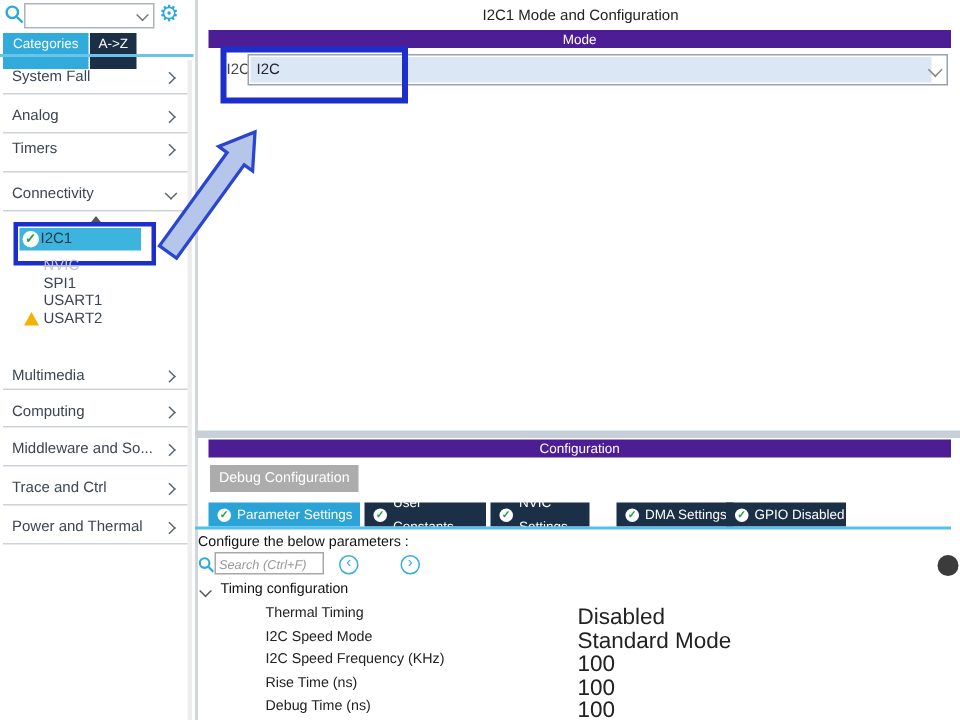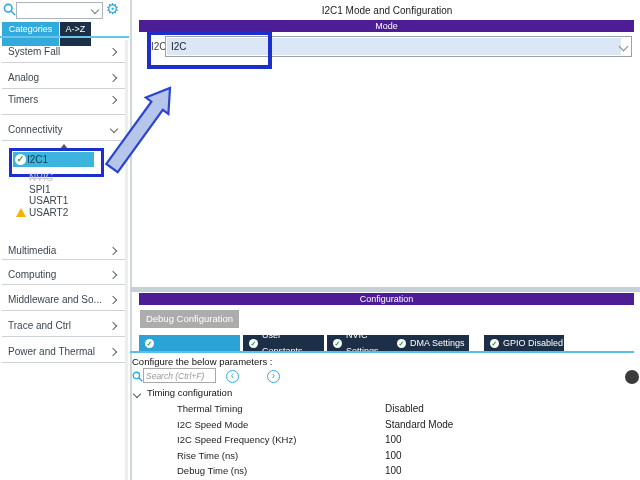--- a/index.html
+++ b/index.html
@@ -58,21 +58,21 @@
       border:1px solid #a8a8a8;font-size:8.5px;font-style:italic;color:#333;padding:0 2px;
       font-family:"Liberation Sans",sans-serif;}
   .search-input::placeholder{color:#999;}
   .circ-btn{width:13px;height:13px;border-radius:50%;border:1.4px solid #36abdd;box-sizing:border-box;
       color:#36abdd;font-size:10px;line-height:10px;text-align:center;cursor:pointer;top:370px;}
   .moon{left:625px;top:370px;width:14px;height:14px;border-radius:50%;background:#3b3b3b;cursor:pointer;}
   .grp-chev{left:134px;top:391px;width:5px;height:5px;border-right:1.4px solid #555;
       border-bottom:1.4px solid #555;transform:rotate(45deg);cursor:pointer;}
   .grp-label{left:147px;top:387px;font-size:9.5px;color:#111;}
   .p-name{left:177px;font-size:9.5px;color:#222;}
-  .p-val{left:385px;font-size:10px;color:#222;cursor:pointer;text-align:center;}
+  .p-val{left:385px;font-size:15px;color:#222;cursor:pointer;text-align:center;}
   .faint{color:#c9c9cd;text-decoration:line-through;cursor:default;}
   svg{display:block;}
 </style>
 </head>
 <body>
 
 <span class="abs" style="left:3px;top:3px">
   <svg width="13" height="13" viewBox="0 0 13 13">
       <circle cx="5.2" cy="5.2" r="3.8" fill="none" stroke="#2ba8dc" stroke-width="1.6"></circle>
       <line x1="8.2" y1="8.2" x2="12" y2="12" stroke="#2ba8dc" stroke-width="1.6"></line>
@@ -136,30 +136,31 @@
     <polygon points="4.3,83.9 49.4,21.7 43.8,17.6 68,8 66.4,34 60.8,29.9 15.7,92.1" fill="#b6c6ea" stroke="#2a46d0" stroke-width="2.2"></polygon>
   </svg>
 </span>
 
 <div class="abs splitter"></div>
 <div class="abs bar" style="top:293px">Configuration</div>
 <div class="abs reset-btn">Debug Configuration</div>
 
 <div class="abs cfg-tab active" style="left:139px;width:101px">
   <span class="tab-check">✓</span>
+  <span>Parameter Settings</span>
 </div>
 <div class="abs cfg-tab" style="left:243px;width:81px">
   <span class="tab-check">✓</span>
   <span>User Constants</span>
 </div>
 <div class="abs cfg-tab" style="left:327px;width:66px">
   <span class="tab-check">✓</span>
   <span>NVIC Settings</span>
 </div>
-<div class="abs cfg-tab" style="left:391px;width:78px">
+<div class="abs cfg-tab" style="left:411px;width:78px">
   <span class="tab-check">✓</span>
   <span>DMA Settings</span>
 </div>
 <div class="abs cfg-tab" style="left:484px;width:80px">
   <span class="tab-check">✓</span>
   <span>GPIO Disabled</span>
 </div>
 <div class="abs cyan-line"></div>
 
 <div class="abs cfg-text">Configure the below parameters :</div>

